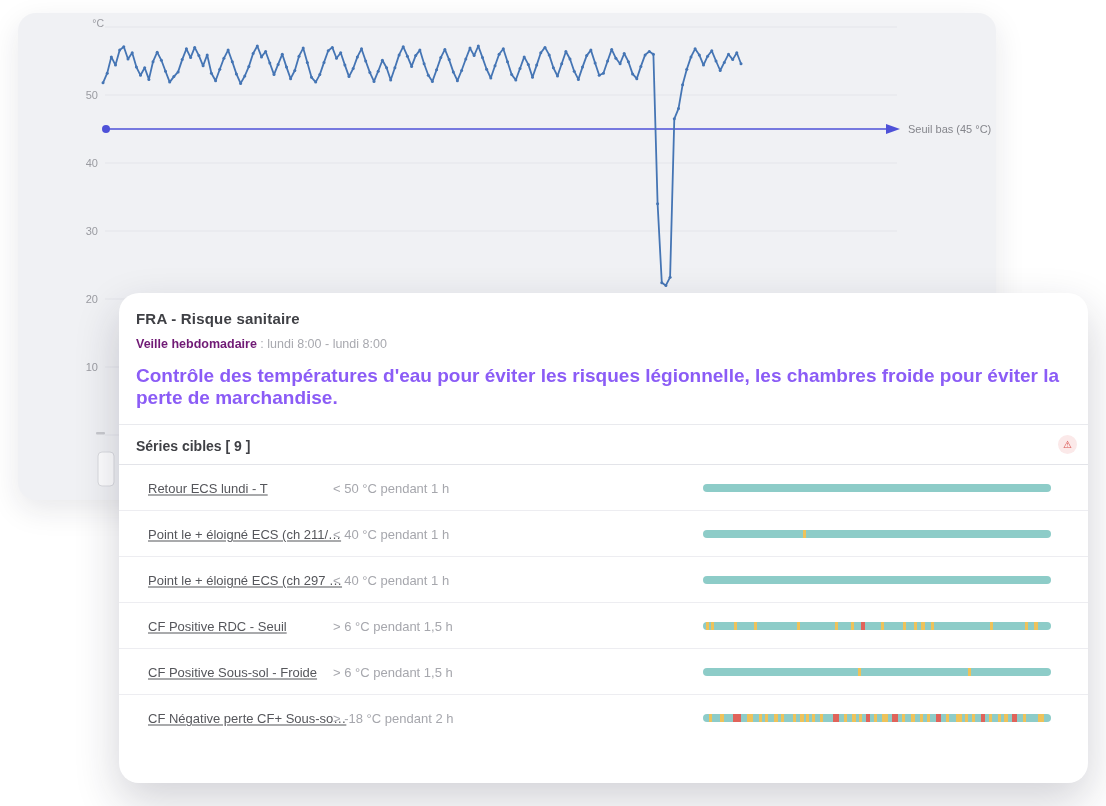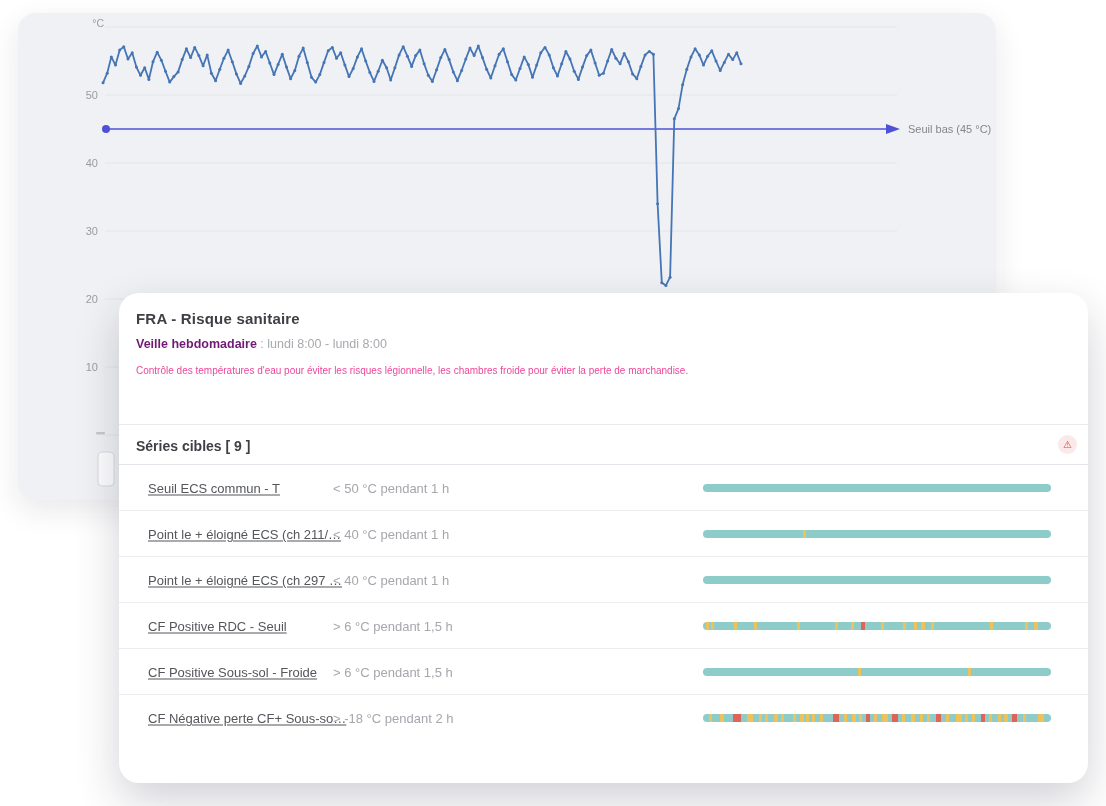--- a/index.html
+++ b/index.html
@@ -14,21 +14,21 @@
   .chart-card svg { position:absolute; left:0; top:0; }
 
   
   .panel { position:absolute; left:119px; top:293px; width:969px; height:490px;
     background:#ffffff; border-radius:20px;
     box-shadow:0 18px 45px rgba(30,30,55,0.20); overflow:hidden; }
   .panel-title { position:absolute; left:17px; top:17px; font-size:15px; font-weight:bold;
     color:#3f4045; letter-spacing:.2px; }
   .panel-sub { position:absolute; left:17px; top:44px; font-size:12.5px; color:#a8a9af; }
   .panel-sub b { color:#701a75; font-weight:bold; }
-  .panel-desc { position:absolute; left:17px; top:72px; font-size:10px; color:#ec4899; }
+  .panel-desc { position:absolute; left:17px; top:72px; font-size:19px; color:#8b5cf6;font-weight:bold; }
   .panel-divider { position:absolute; left:0; top:131px; width:100%; height:1px; background:#e9eaee; }
   .section-head { position:absolute; left:17px; top:145px; font-size:14px; font-weight:bold; color:#3f4045; }
   .warn-badge { position:absolute; right:11px; top:142px; width:19px; height:19px; border-radius:50%;
     background:#fbe9e9; display:flex; align-items:center; justify-content:center;
     font-size:10px; color:#d9534f; line-height:1; cursor:pointer; }
   .rows { position:absolute; left:0; top:171px; width:100%; }
   .row { position:relative; height:46px; border-top:1px solid #ededf1; }
   .row:first-child { border-top:1px solid #e3e4e9; }
   .row-name { position:absolute; left:29px; top:50%; transform:translateY(-50%);
     font-size:13px; color:#55565b; text-decoration:underline; text-underline-offset:2px; cursor:pointer; white-space:nowrap; }
@@ -239,21 +239,21 @@
     <div class="panel-desc">Contrôle des températures d'eau pour éviter les risques légionnelle, les chambres froide pour éviter la perte de marchandise.</div>
     <div class="panel-divider"></div>
     <div class="section-head">Séries cibles [ 9 ]</div>
     <div class="warn-badge">
         <span>⚠</span>
       </div>
 
     <div class="rows" id="rows">
 
       <div class="row">
-        <span class="row-name">Seuil ECS commun - T</span>
+        <span class="row-name">Retour ECS lundi - T</span>
         <span class="row-cond">&lt; 50 °C pendant 1 h</span>
         <div class="row-bar" style="background: rgb(141, 204, 200);"></div>
       </div>
       <div class="row">
         <span class="row-name">Point le + éloigné ECS (ch 211/…</span>
         <span class="row-cond">&lt; 40 °C pendant 1 h</span>
         <div class="row-bar" style="background: rgb(141, 204, 200);">
             <div class="mark" style="left: 99.9px; width: 3px; background: rgb(238, 194, 90);"></div>
           </div>
       </div>

